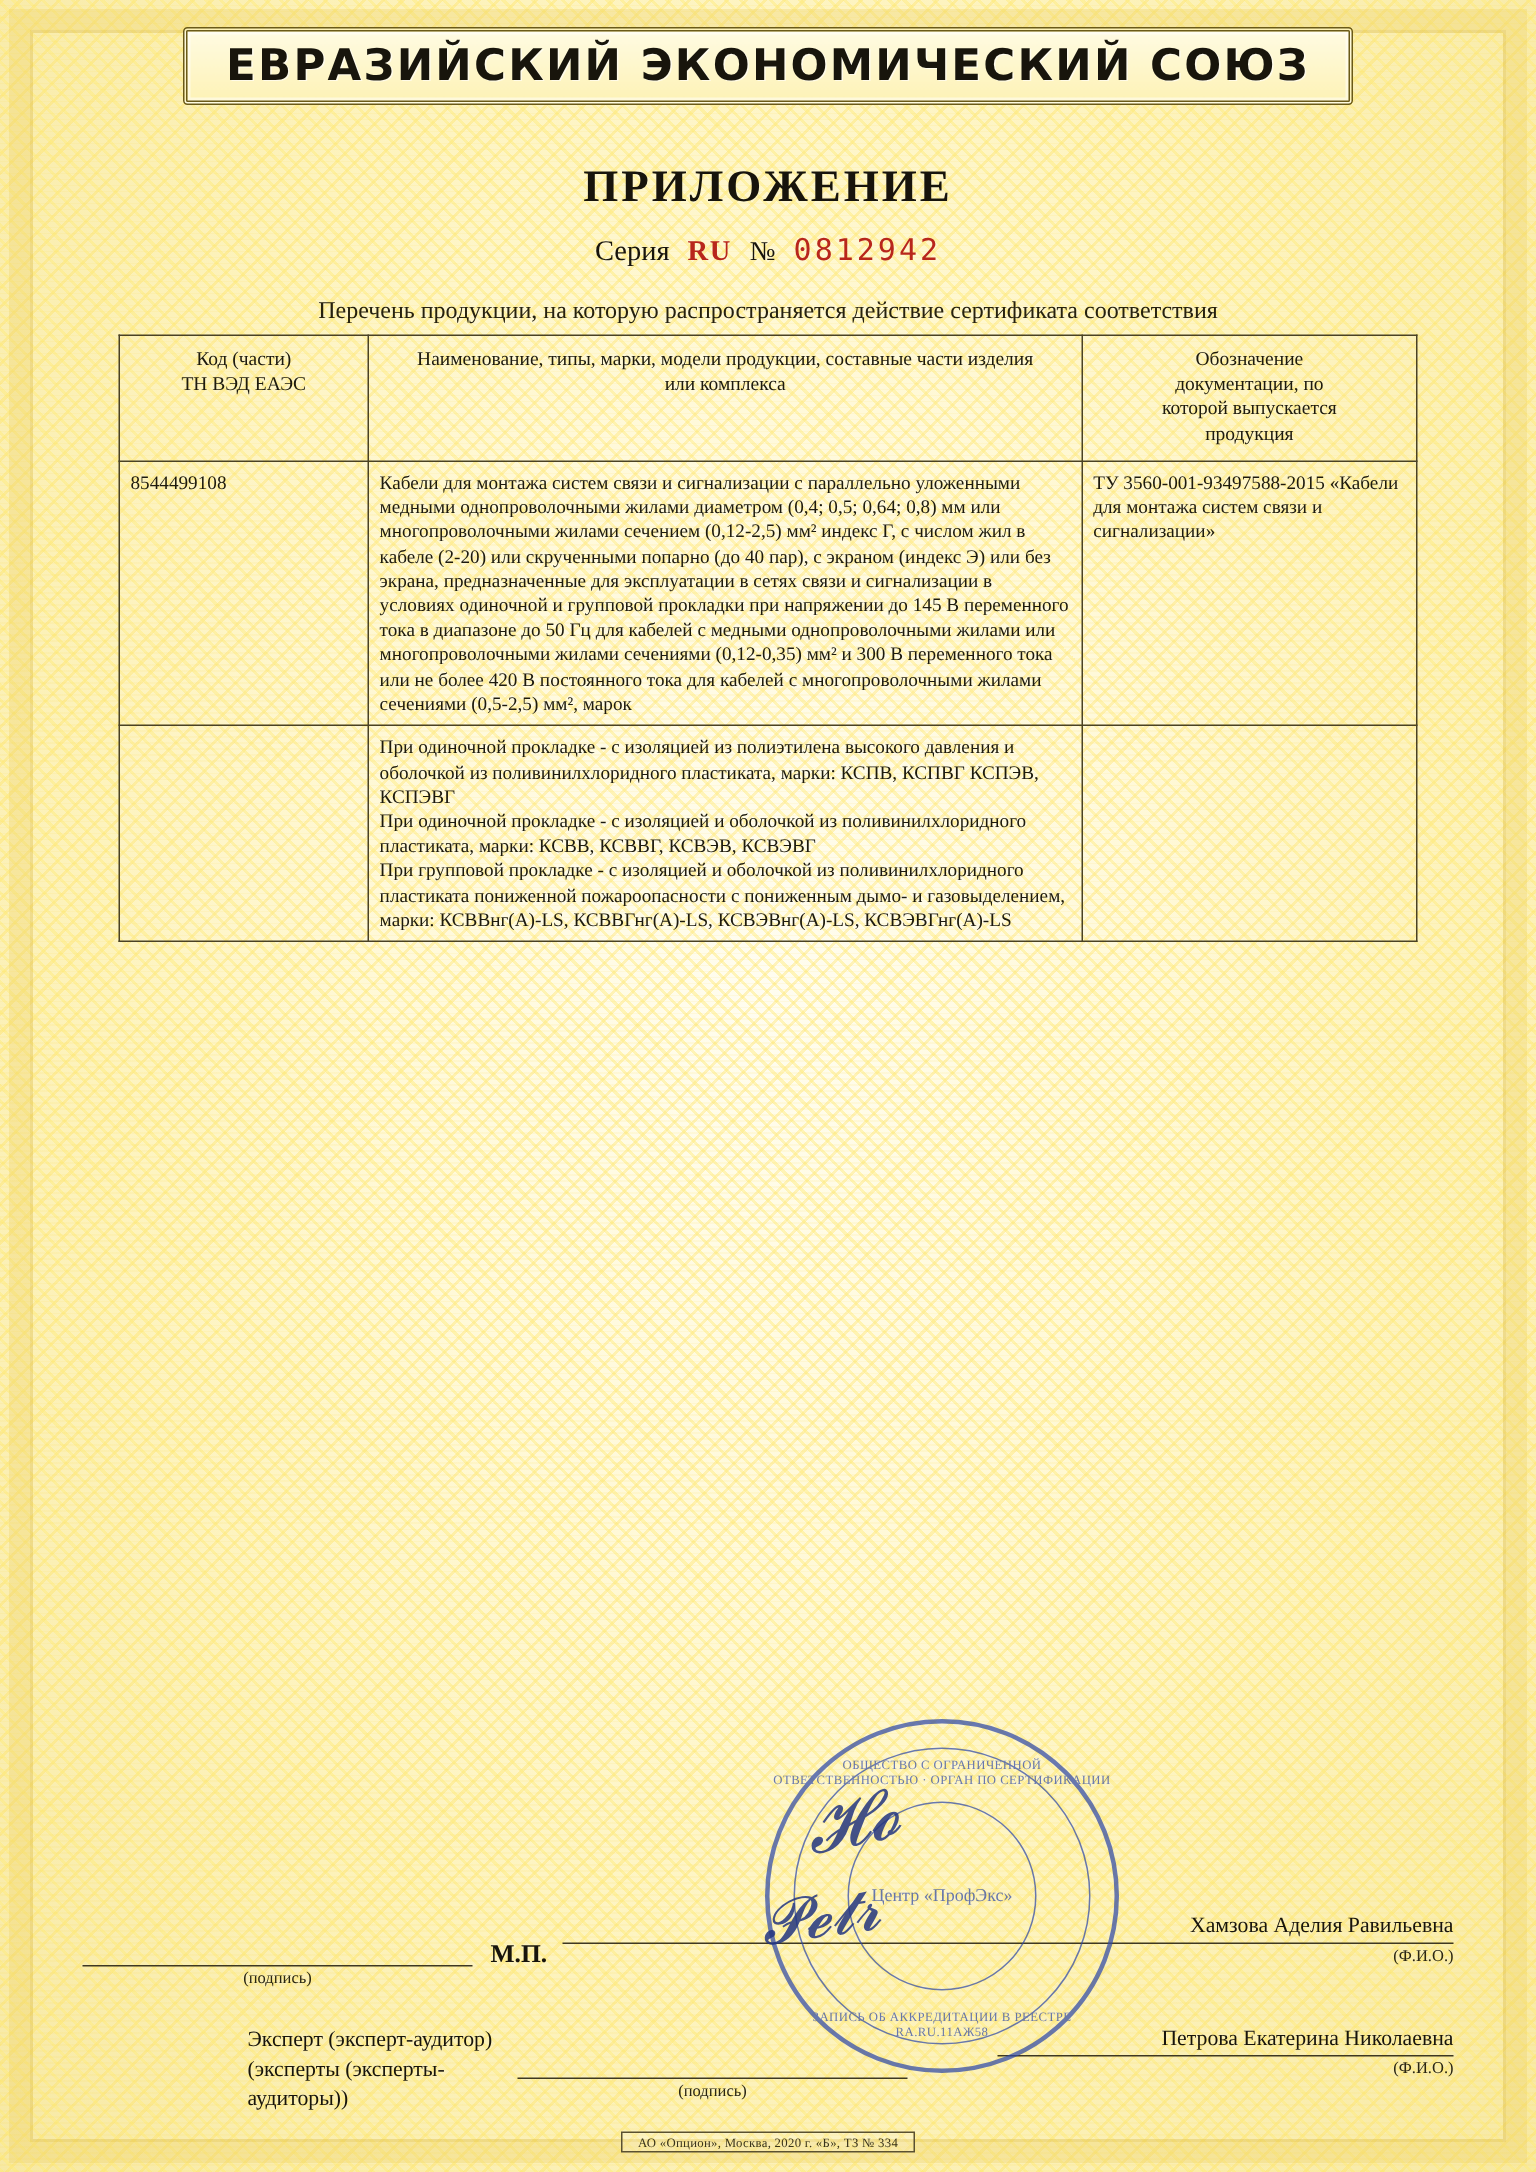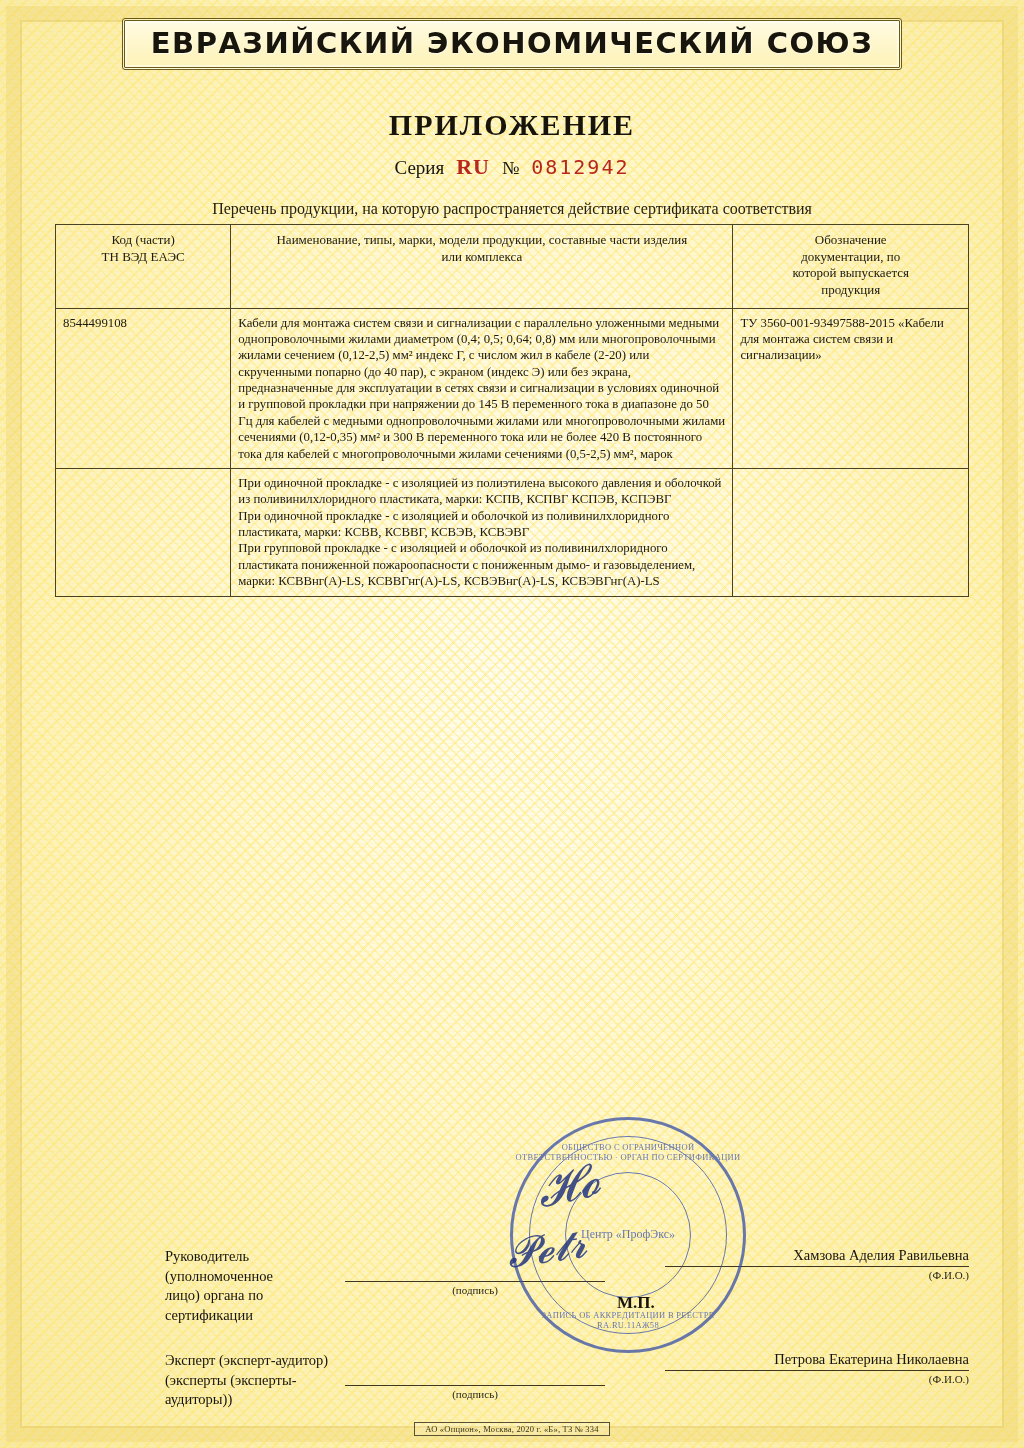--- a/index.html
+++ b/index.html
@@ -31,21 +31,21 @@
   .guilloche-border {
     position: absolute;
     left: 6px; top: 6px; right: 6px; bottom: 6px;
     border: 14px solid rgba(236,206,96,0.30);
     box-shadow: inset 0 0 0 2px rgba(214,180,60,0.35);
     pointer-events: none;
   }
   .content {
     position: relative;
     z-index: 3;
-    padding: 0 55px;
+    padding: 0 79px;
   }
 
   
   .banner-wrap {
     display: flex;
     justify-content: center;
     padding-top: 18px;
   }
   .banner {
     position: relative;
@@ -100,21 +100,21 @@
     justify-content: center;
     align-items: baseline;
     gap: 12px;
     margin-top: 12px;
   }
   .series-label {
     font-size: 19px;
     color: #17140c;
   }
   .series-value {
-    font-size: 22px;
+    font-size: 19px;
     font-weight: bold;
     color: #b8261c;
     letter-spacing: 1px;
   }
   .num-sign {
     font-size: 18px;
     color: #17140c;
   }
   .blank-number {
     font-family: "DejaVu Sans Mono", monospace;
@@ -376,24 +376,20 @@
 
       <div class="stamp">
         <div class="stamp-arc top">ОБЩЕСТВО С ОГРАНИЧЕННОЙ ОТВЕТСТВЕННОСТЬЮ · ОРГАН ПО СЕРТИФИКАЦИИ</div>
         <div class="stamp-center">Центр «ПрофЭкс»</div>
         <div class="stamp-arc bottom">ЗАПИСЬ ОБ АККРЕДИТАЦИИ В РЕЕСТРЕ RA.RU.11АЖ58</div>
       </div>
       <div class="signature-scribble scribble-1">𝓗𝓸</div>
       <div class="signature-scribble scribble-2">𝓟𝓮𝓽𝓻</div>
 
       <div class="sign-row">
-        <div class="sign-role">
-          <div>Руководитель (уполномоченное</div>
-          <div>лицо) органа по сертификации</div>
-        </div>
         <div class="sign-mid">
           <div class="sign-line"></div>
           <div class="sign-hint">(подпись)</div>
         </div>
         <div class="mp">М.П.</div>
         <div class="sign-name-col">
           <div class="sign-name">Хамзова Аделия Равильевна</div>
           <div class="sign-fio">(Ф.И.О.)</div>
         </div>
       </div>

